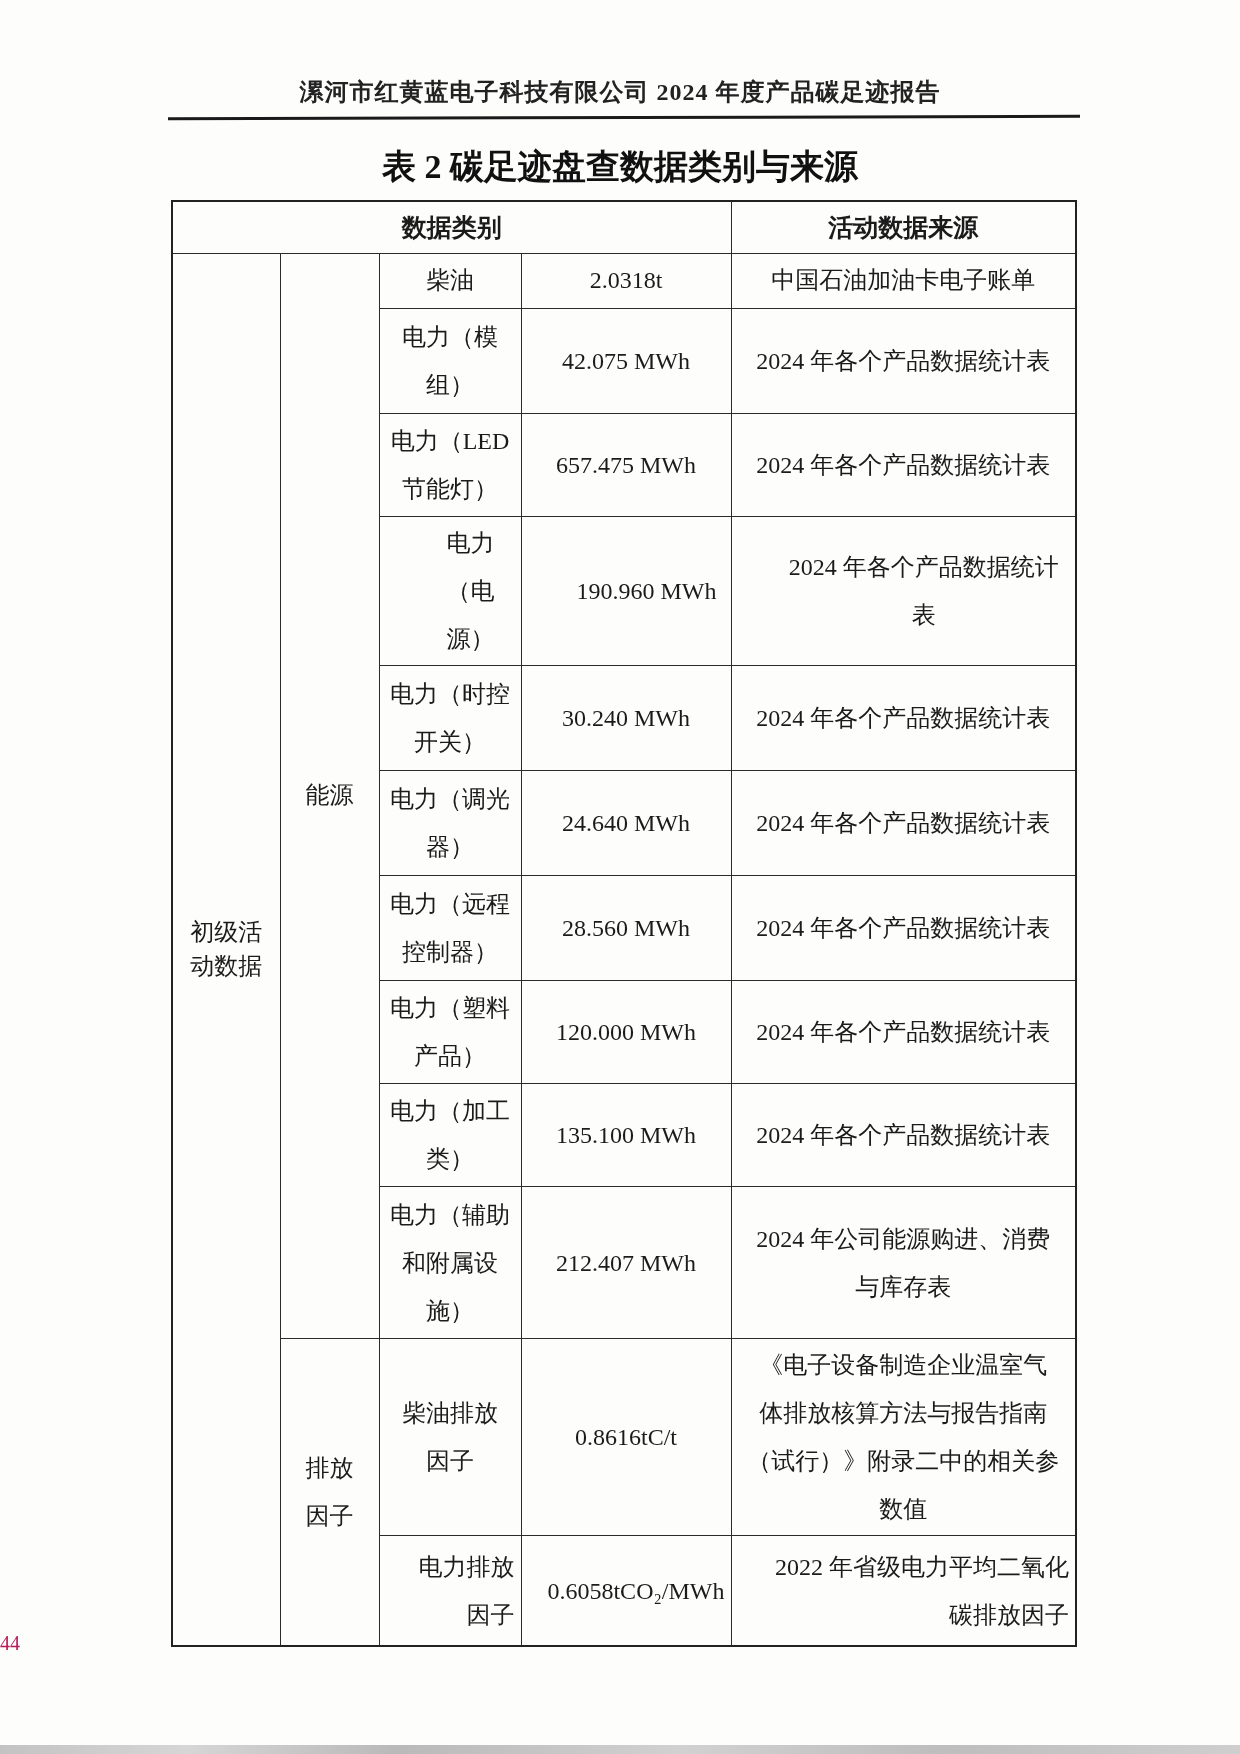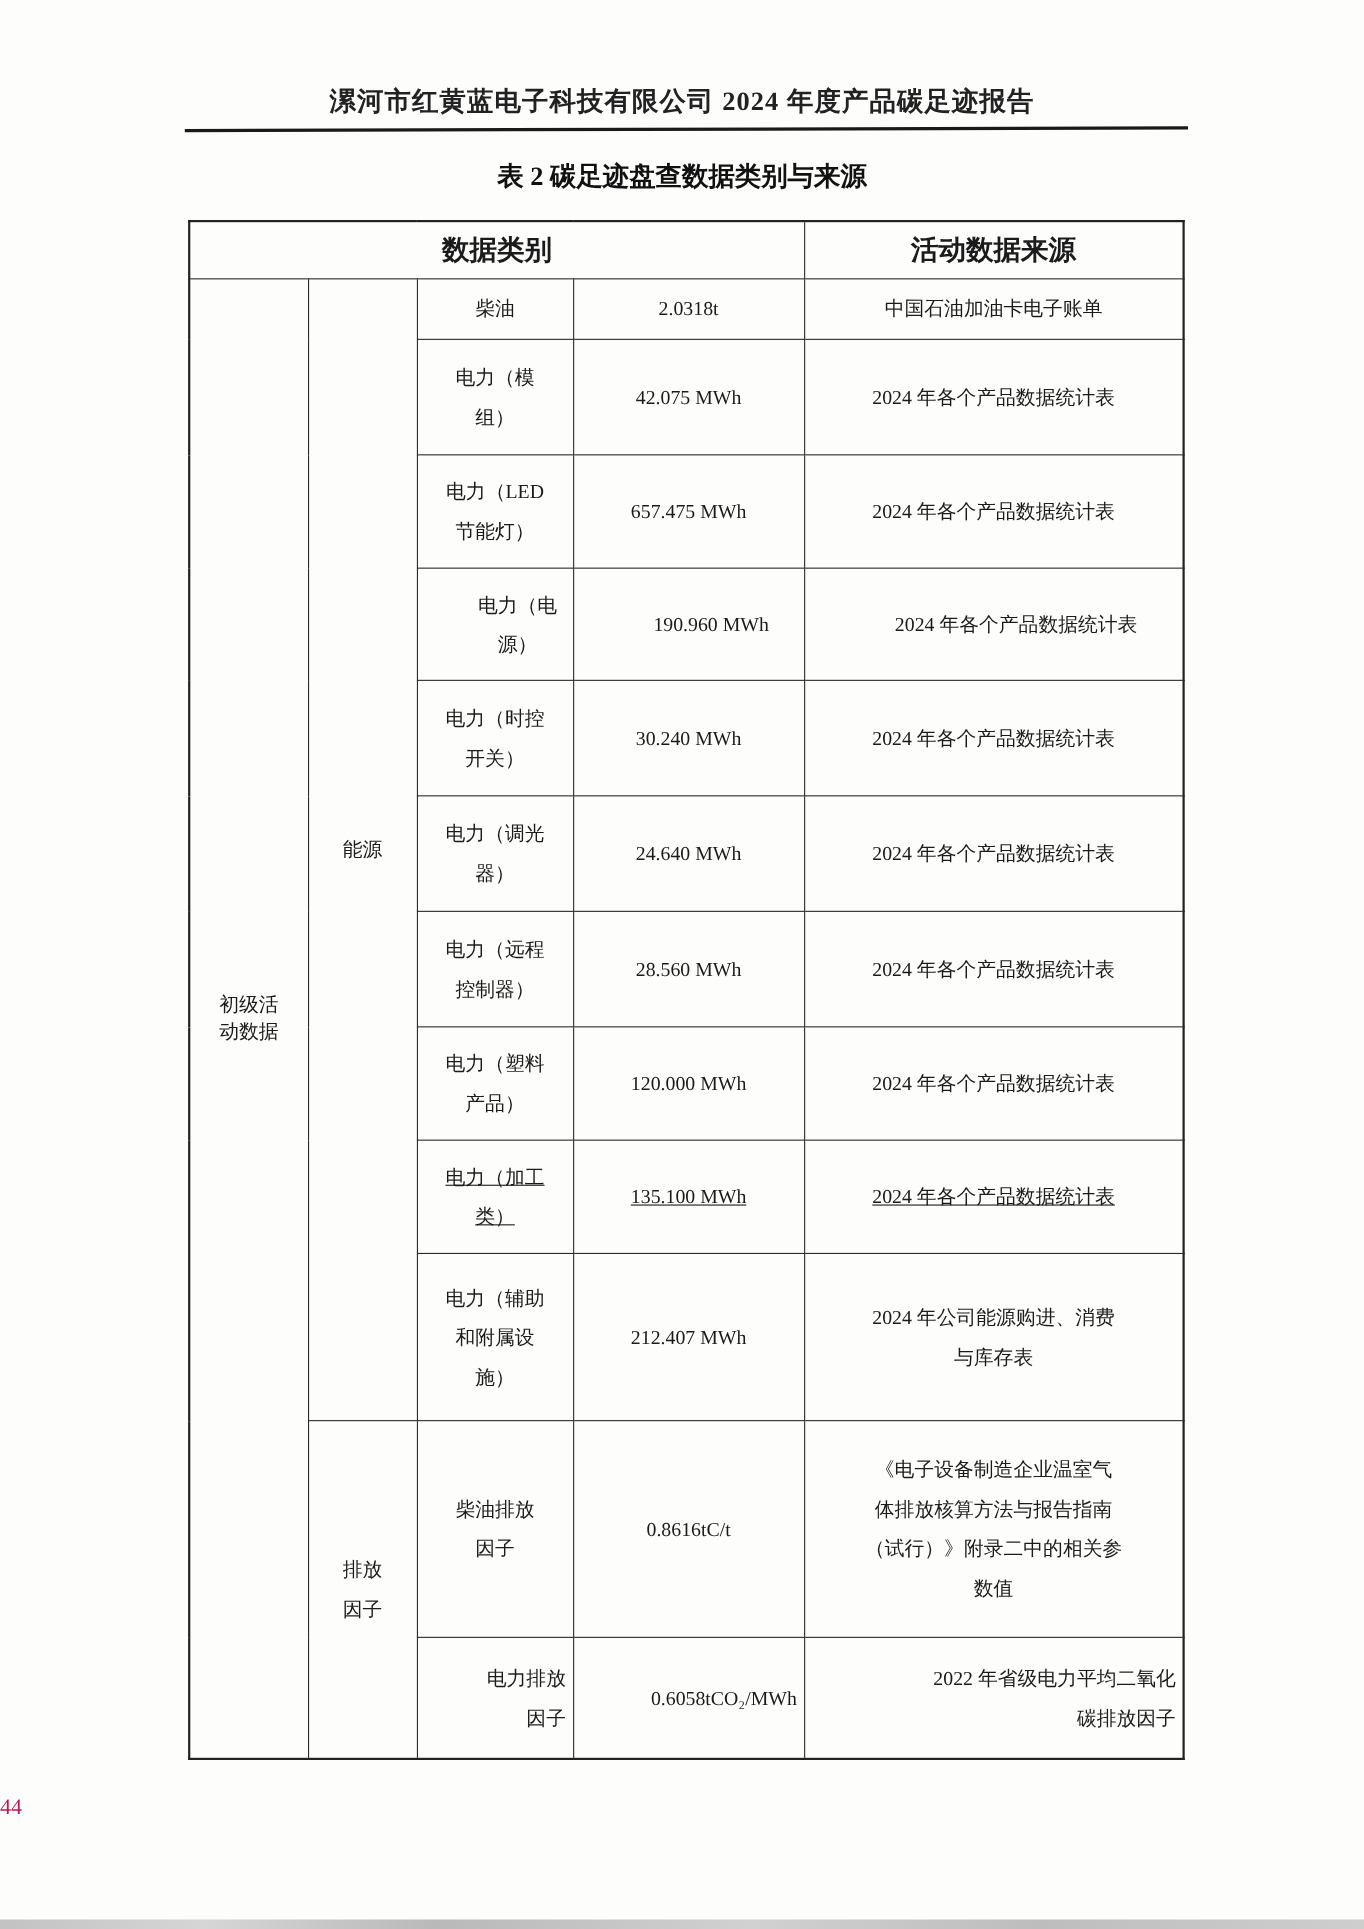--- a/index.html
+++ b/index.html
@@ -17,46 +17,46 @@
     position:absolute;top:76px;left:0;width:100%;
     text-align:center;font-size:24px;font-weight:bold;
     letter-spacing:1px;color:#222;
   }
   .header-rule{
     position:absolute;top:116px;left:168px;width:912px;height:3px;
     background:#1a1a1a;transform:rotate(-0.15deg);
   }
   .table-title{
     position:absolute;top:144px;left:0;width:100%;
-    text-align:center;font-size:24px;font-weight:bold;color:#111;
+    text-align:center;font-size:34px;font-weight:bold;color:#111;
   }
 
   table.main{
     position:absolute;top:200px;left:171px;
     width:904px;border-collapse:collapse;table-layout:fixed;
   }
   table.main{border:2px solid #222;}
   table.main td{
     border:1.6px solid #2a2a2a;
     text-align:center;vertical-align:middle;
-    font-size:18px;line-height:2.0;
+    font-size:24px;line-height:2.0;
     padding:2px 6px;
     white-space:pre-line;
     overflow:hidden;
   }
   tr.r-head td{height:47px;font-weight:bold;font-size:25px;line-height:1.2;margin-left:44px;}
   tr.r0 td{height:50px;line-height:1.4;}
   tr.r1 td{height:100px;}
   tr.r2 td{height:98px;}
   tr.r3 td{height:97px;padding-left:47px;}
   tr.r4 td{height:100px;}
   tr.r5 td{height:100px;}
   tr.r6 td{height:100px;margin-top:20px;}
   tr.r7 td{height:98px;}
-  tr.r8 td{height:98px;text-decoration:underline;}
+  tr.r8 td{height:98px;}
   tr.r9 td{height:147px;}
   tr.r10 td{height:192px;}
   tr.r11 td{height:105px;text-align:right;}
 
   .note{
     position:absolute;top:1538px;left:171px;width:920px;
     font-size:23px;color:#161616;letter-spacing:0.5px;
   }
   .page-number{
     position:absolute;top:1632px;left:0;width:100%;

